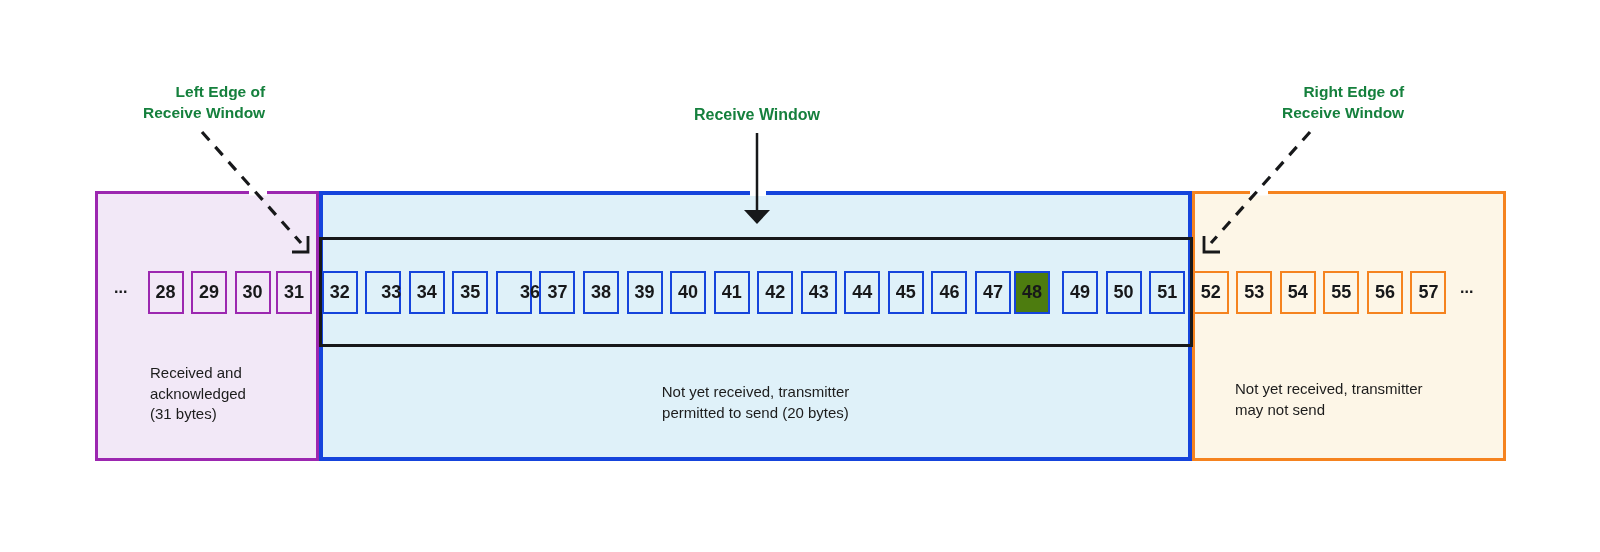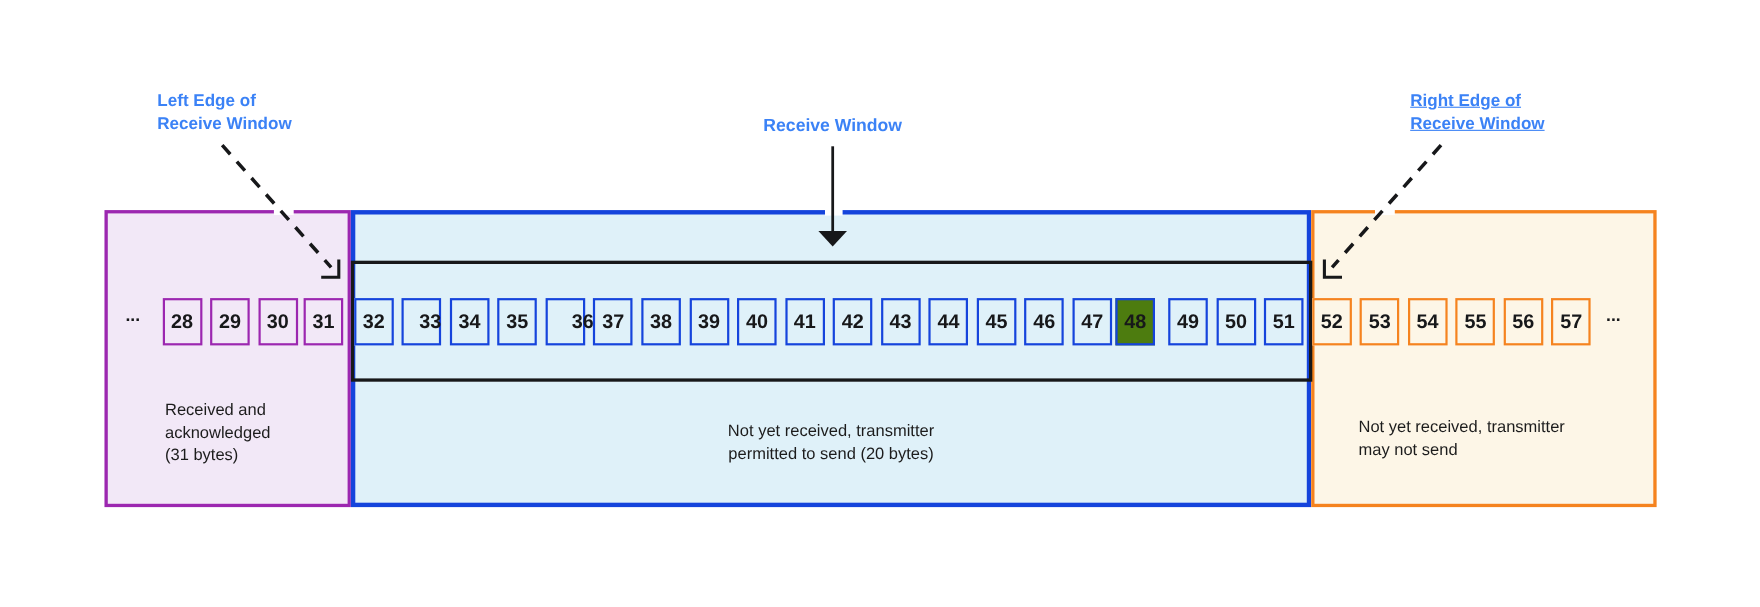--- a/index.html
+++ b/index.html
@@ -31,21 +31,21 @@
     font-size:18px;font-weight:700;color:#17181A;z-index:3;
   }
   .caption{
     position:absolute;z-index:4;
     font-size:15px;line-height:20.5px;font-weight:400;
     white-space:pre-line;color:#1C1C1C;
   }
   .toplabel{
     position:absolute;z-index:4;
     font-size:15.5px;line-height:21px;font-weight:700;
-    white-space:pre-line;color:#3b82f6;
+    white-space:pre-line;color:#15803d;text-align:right;
   }
   .ellipsis{
     position:absolute;z-index:4;
     font-size:16px;font-weight:700;color:#17181A;
   }
   #arrow-layer{
     position:absolute;left:0;top:0;width:1600px;height:552px;
     z-index:5;pointer-events:none;
   }
 </style>
@@ -92,21 +92,21 @@
       <div class="cell" style="left: 1366.9px; border-color: rgb(245, 131, 31); background: rgb(253, 246, 231);">56</div>
       <div class="cell" style="left: 1410.45px; border-color: rgb(245, 131, 31); background: rgb(253, 246, 231);">57</div>
     </div>
 
   <div class="ellipsis" style="left:114px;top:279px;">...</div>
   <div class="ellipsis" style="left:1460px;top:279px;">...</div>
 
   <div class="toplabel" style="left:143px;top:81px;">Left Edge of
 Receive Window</div>
   <div class="toplabel" style="left:757px;top:104px;transform:translateX(-50%);font-size:16px;">Receive Window</div>
-  <div class="toplabel" style="left:1282px;top:81px;text-decoration:underline;">Right Edge of
+  <div class="toplabel" style="left:1282px;top:81px;">Right Edge of
 Receive Window</div>
 
   <div class="caption" style="left:150px;top:363px;">Received and
 acknowledged
 (31 bytes)</div>
   <div class="caption" style="left:319px;top:382px;width:873px;text-align:center;">Not yet received, transmitter
 permitted to send (20 bytes)</div>
   <div class="caption" style="left:1235px;top:379px;">Not yet received, transmitter
 may not send</div>
 

